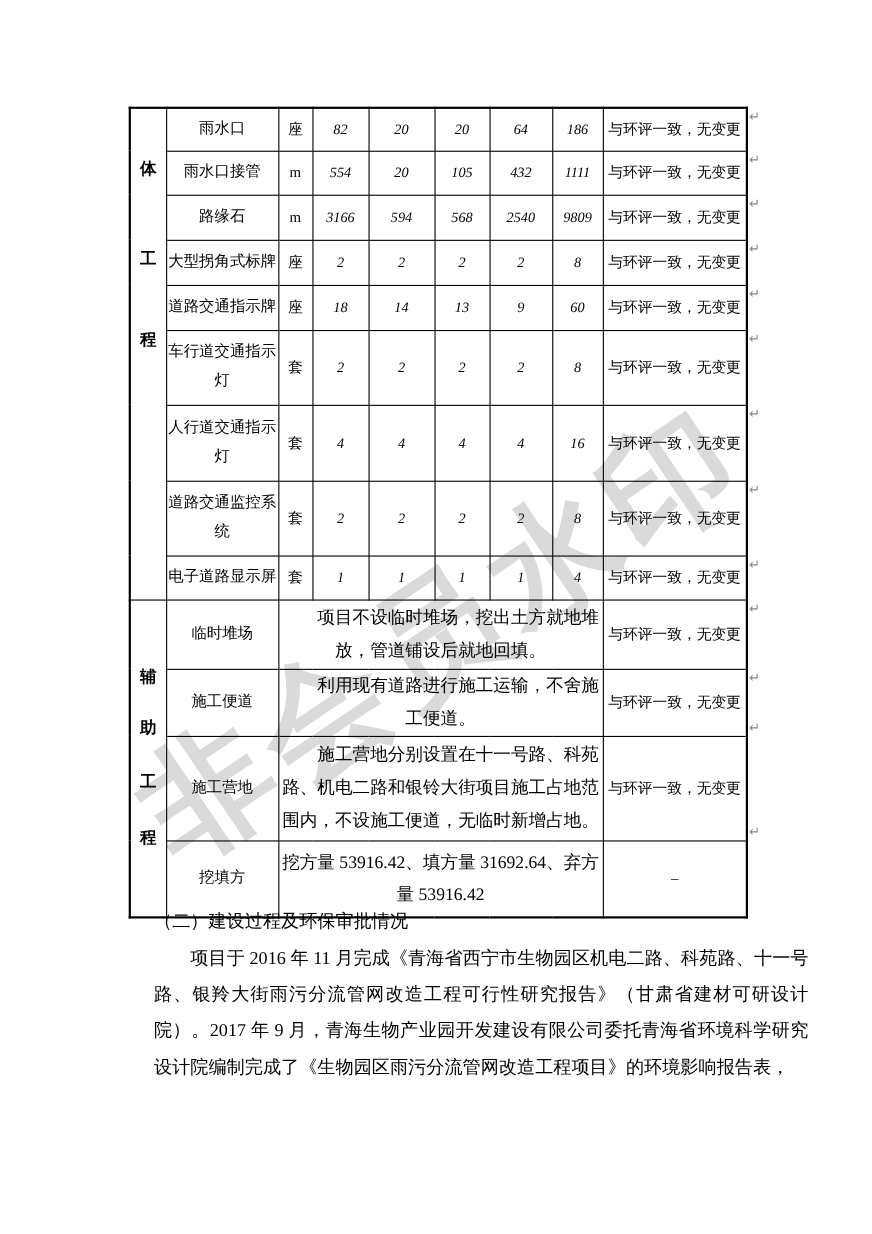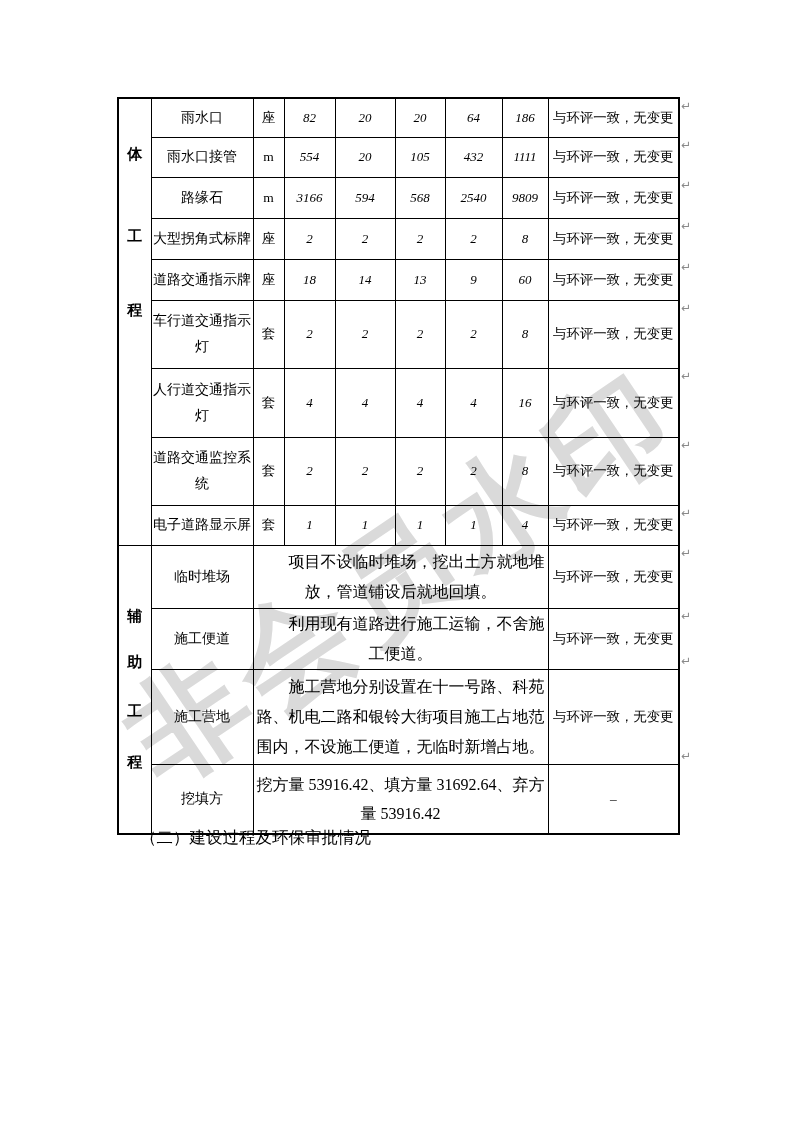--- a/index.html
+++ b/index.html
@@ -220,15 +220,16 @@
     <span class="pm pm8">↵</span>
     <span class="pm pm9">↵</span>
     <span class="pm pm10">↵</span>
     <span class="pm pm11">↵</span>
     <span class="pm pm12">↵</span>
     <span class="pm pm13">↵</span>
   </div>
 
   <div class="bodytext">
     <p class="heading">（二）建设过程及环保审批情况</p>
+    <p class="para">项目于 2016 年 11 月完成《青海省西宁市生物园区机电二路、科苑路、十一号路、银羚大街雨污分流管网改造工程可行性研究报告》（甘肃省建材可研设计院）。2017 年 9 月，青海生物产业园开发建设有限公司委托青海省环境科学研究设计院编制完成了《生物园区雨污分流管网改造工程项目》的环境影响报告表，</p>
   </div>
 
 </div>
 
 </body></html>

